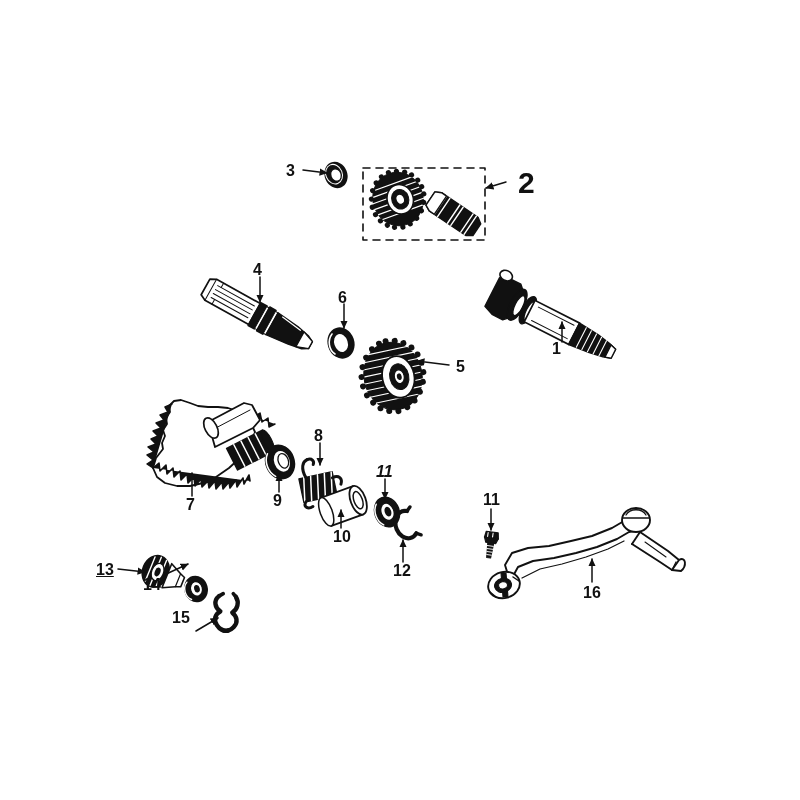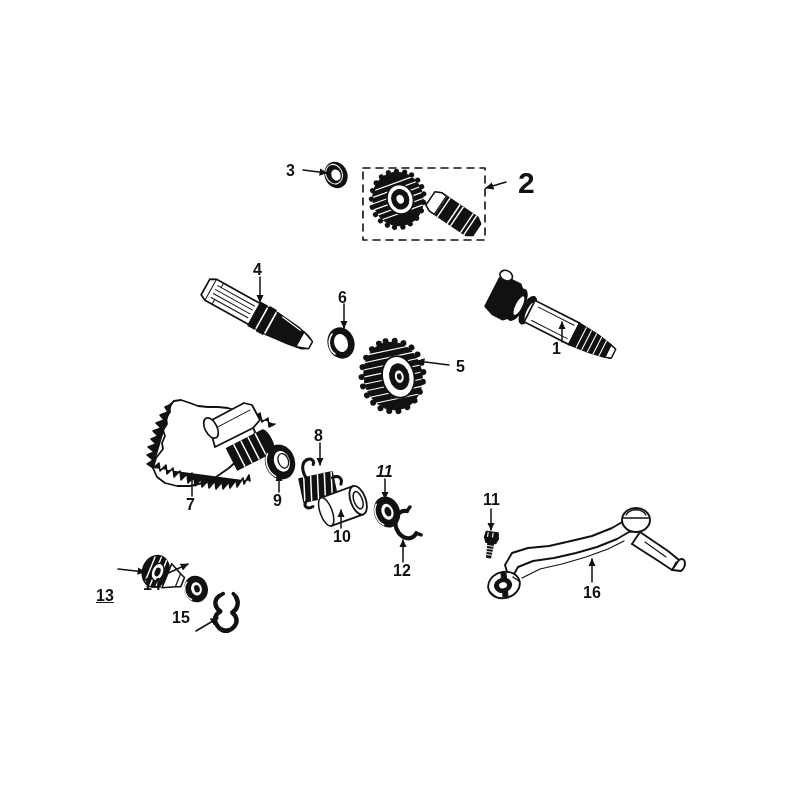--- a/index.html
+++ b/index.html
@@ -403,21 +403,21 @@
   <div class="callout-label sz-normal" style="left:314px; top:428px;">8</div>
 
   <div class="callout-label sz-normal" style="left:273px; top:493px;">9</div>
 
   <div class="callout-label sz-normal" style="left:317px; top:529px;margin-left:16px;">10</div>
 
   <div class="callout-label sz-normal" style="left:376px; top:464px;font-style:italic;">11</div>
 
   <div class="callout-label sz-normal" style="left:393px; top:563px;">12</div>
 
-  <div class="callout-label sz-normal" style="left:96px; top:588px;text-decoration:underline;">13</div>
+  <div class="callout-label sz-normal" style="left:96px; top:562px;text-decoration:underline;">13</div>
 
   <div class="callout-label sz-normal" style="left:143px; top:577px;">14</div>
 
   <div class="callout-label sz-normal" style="left:172px; top:610px;">15</div>
 
   <div class="callout-label sz-normal" style="left:583px; top:585px;">16</div>
 
   <div class="callout-label sz-normal" style="left:483px; top:492px;">11</div>
 
 </div>

